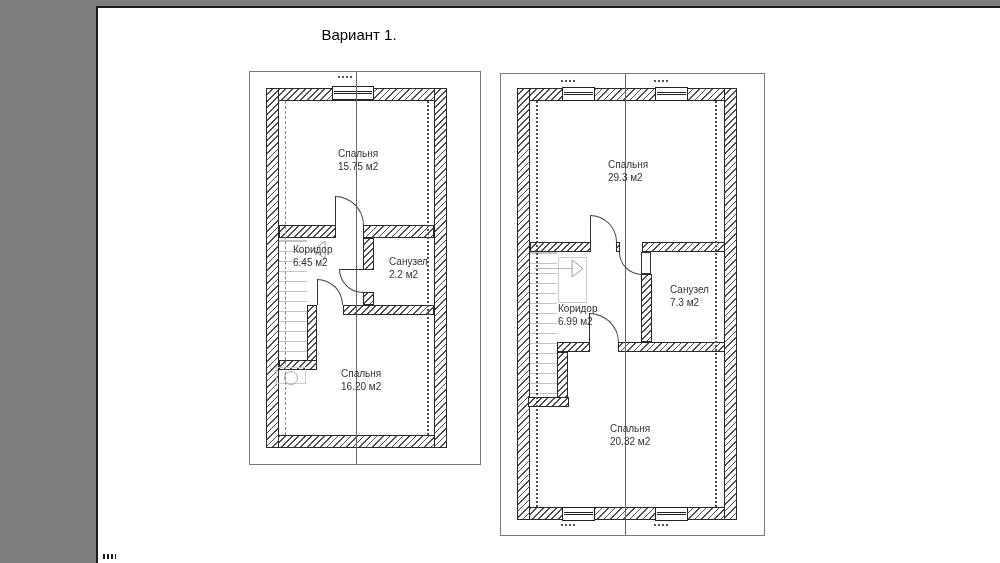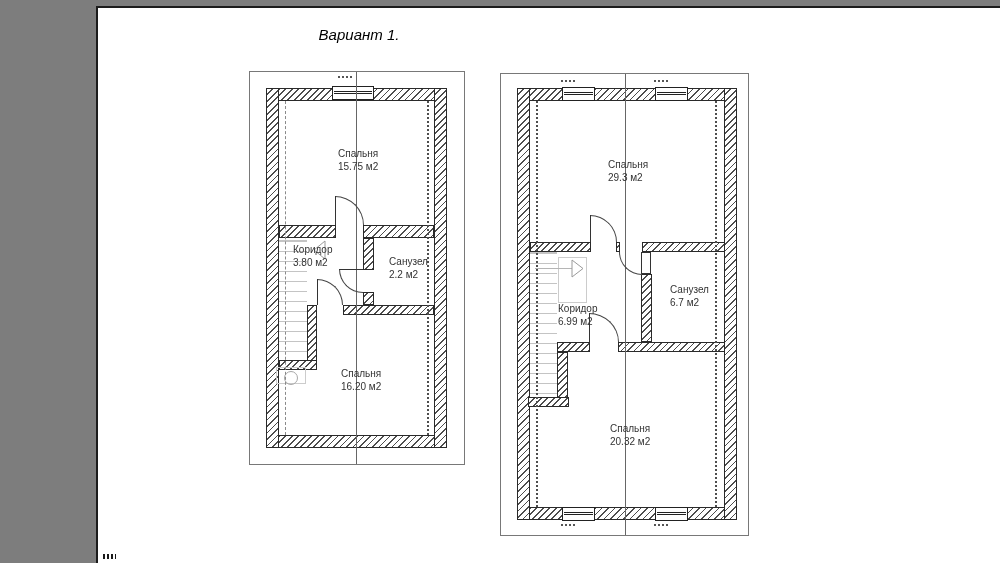--- a/index.html
+++ b/index.html
@@ -3,22 +3,22 @@
 <meta charset="utf-8">
 <style>
   html,body{margin:0;padding:0;}
   body{
     width:1000px;height:563px;position:relative;overflow:hidden;
     background:#7d7d7d;
     font-family:"Liberation Sans",sans-serif;
   }
   .paper{position:absolute;left:96px;top:6px;width:902px;height:555px;
     background:#ffffff;border-left:2px solid #1c1c1c;border-top:2px solid #1c1c1c;}
-  .title{position:absolute;text-align:center;font-size:15px;line-height:18px;color:#000;font-style:italic;}
-  .plan{position:absolute;border:1px solid #787878;background:#fff;}
+  .title{position:absolute;text-align:center;font-size:15px;line-height:18px;color:#000;}
+  .plan{position:absolute;border:1px solid #787878;background:#fff;padding-left:16px;}
   .wall{position:absolute;box-sizing:border-box;border:1px solid #2a2a2a;
     background:repeating-linear-gradient(135deg,#ffffff 0 3.5px,#4d4d4d 3.5px 4.6px);}
   .gap-h{position:absolute;box-sizing:border-box;background:#fff;
     border-left:1px solid #2a2a2a;border-right:1px solid #2a2a2a;}
   .gap-v{position:absolute;box-sizing:border-box;background:#fff;
     border-top:1px solid #2a2a2a;border-bottom:1px solid #2a2a2a;}
   .win{position:absolute;box-sizing:border-box;background:#fff;border:1px solid #222;}
   .win::before{content:"";position:absolute;left:1px;right:1px;top:50%;margin-top:-2px;
     height:3px;box-sizing:border-box;border-top:1px solid #222;border-bottom:1px solid #222;}
   .stairs{position:absolute;border-top:1px solid #c4c4c4;
@@ -87,21 +87,21 @@
   <div class="vline" style="left:67px;top:207px;height:26px;"></div>
 
   <div class="dim" style="left:88px;top:4px;"></div>
 
   <div class="room-label" style="left:88px;top:75px;">
     <span>Спальня</span>
     <span>15.75 м2</span>
   </div>
   <div class="room-label" style="left:43px;top:171px;">
     <span>Коридор</span>
-    <span>3.80 м2</span>
+    <span>6.45 м2</span>
   </div>
   <div class="room-label" style="left:139px;top:183px;">
     <span>Санузел</span>
     <span>2.2 м2</span>
   </div>
   <div class="room-label" style="left:91px;top:295px;">
     <span>Спальня</span>
     <span>16.20 м2</span>
   </div>
 </div>
@@ -151,21 +151,21 @@
   <div class="dim" style="left:153px;top:6px;"></div>
   <div class="dim" style="left:60px;top:450px;"></div>
   <div class="dim" style="left:153px;top:450px;"></div>
 
   <div class="room-label" style="left:107px;top:84px;">
     <span>Спальня</span>
     <span>29.3 м2</span>
   </div>
   <div class="room-label" style="left:169px;top:209px;">
     <span>Санузел</span>
-    <span>6.7 м2</span>
+    <span>7.3 м2</span>
   </div>
   <div class="room-label" style="left:57px;top:228px;">
     <span>Коридор</span>
     <span>6.99 м2</span>
   </div>
   <div class="room-label" style="left:109px;top:348px;">
     <span>Спальня</span>
     <span>20.32 м2</span>
   </div>
 </div>

